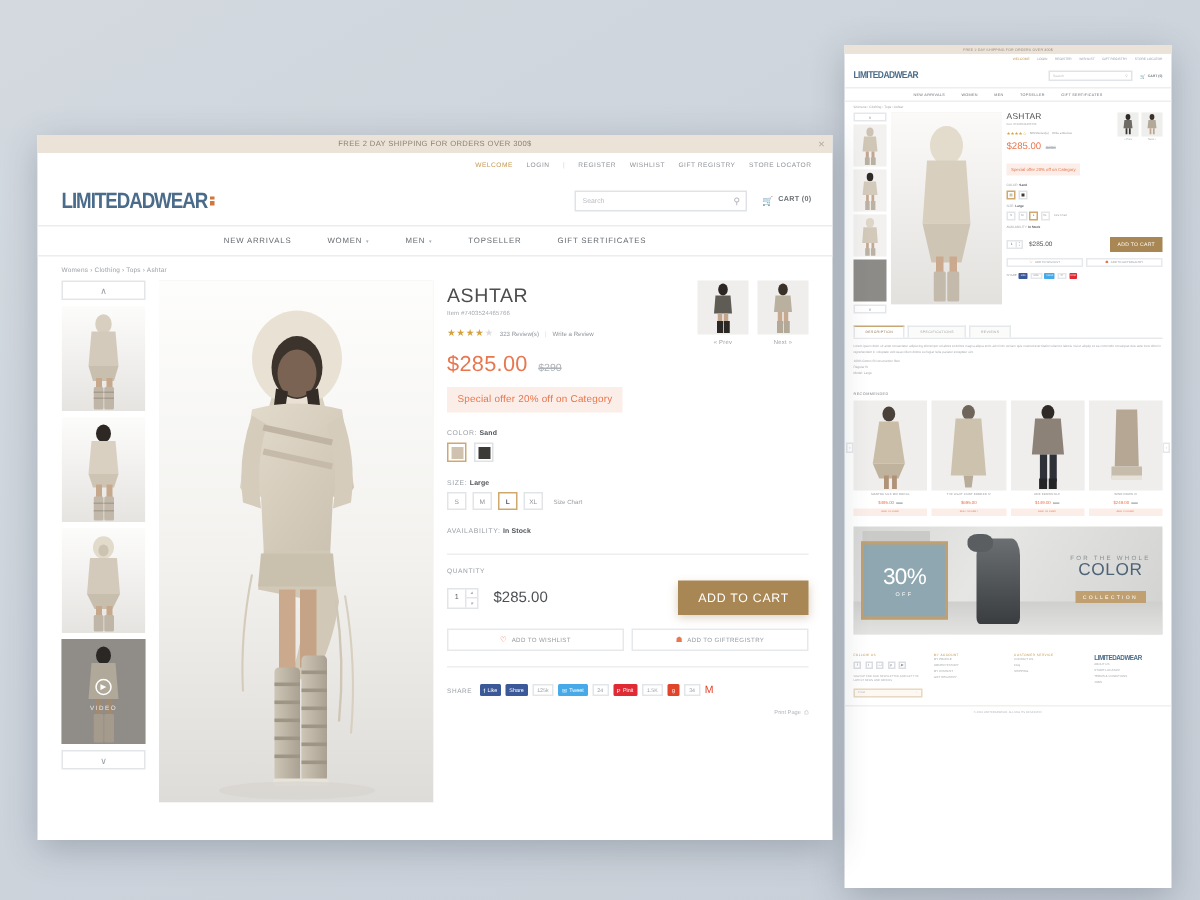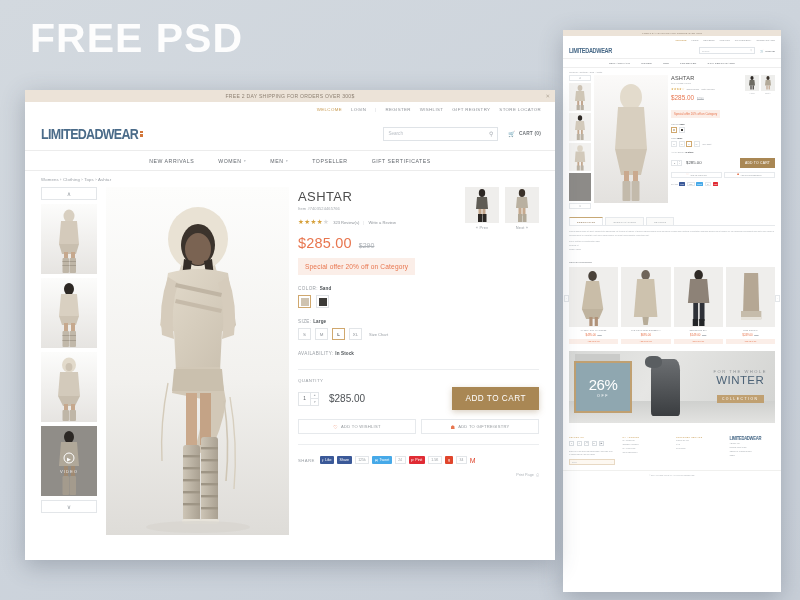--- a/index.html
+++ b/index.html
@@ -307,21 +307,20 @@
   .s-nlt { font-size:1.9px; color:#a9aeb3; margin-top:4px; line-height:1.8; }
   .s-nli { margin-top:2px; height:6px; border:1px solid #e8d9c4; background:#fdf8f1; display:flex; align-items:center; justify-content:space-between; padding:0 2px; }
   .s-nli span { font-size:1.9px; color:#bfc4c9; }
   .s-flogo { font-size:4.2px; font-weight:bold; color:#4a6b89; letter-spacing:-.3px; transform:scaleY(1.15); }
   .s-copy { margin-top:5px; border-top:1px solid #f0f0ee; padding:3px 0; text-align:center; font-size:1.9px; color:#b4b9be; }
 </style>
 </head>
 <body>
 
 <div class="poster">
-  <div class="t1">FREE PSD</div>
 </div>
 
 <div class="card" id="side-mock">
 
   <div class="s-ann">
     <span>FREE 2 DAY SHIPPING FOR ORDERS OVER 300$</span>
   </div>
 
   <div class="s-util">
     <span class="w">WELCOME</span>
@@ -580,26 +579,26 @@
       <div class="s-pbtn">ADD TO CART</div>
     </div>
     <div class="s-ra r">›</div>
   </div>
 
   <div class="s-ban">
     <div class="floor"></div>
     <div class="blk"></div>
     <div class="fig"></div>
     <div class="disc">
-      <div class="d1">26%</div>
+      <div class="d1">30%</div>
       <div class="d2">OFF</div>
     </div>
     <div class="rt">
       <div class="r1">FOR THE WHOLE</div>
-      <div class="r2">WINTER</div>
+      <div class="r2">COLOR</div>
       <div class="r3">COLLECTION</div>
     </div>
   </div>
 
   <div class="s-foot">
     <div class="s-fcol">
       <div class="s-fh">FOLLOW US</div>
       <div class="s-soc">
         <i>f</i>
         <i>t</i>

